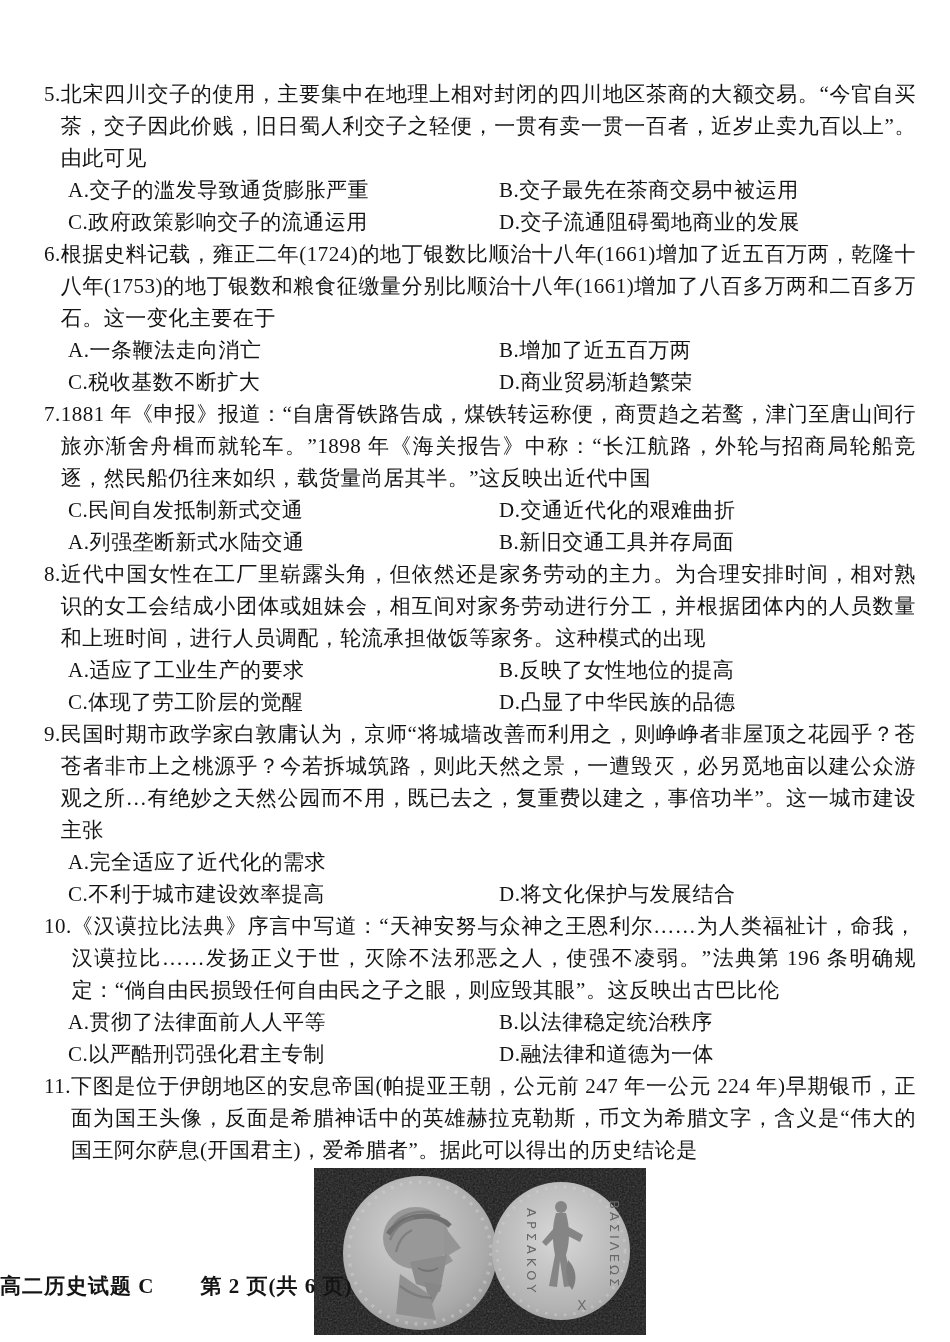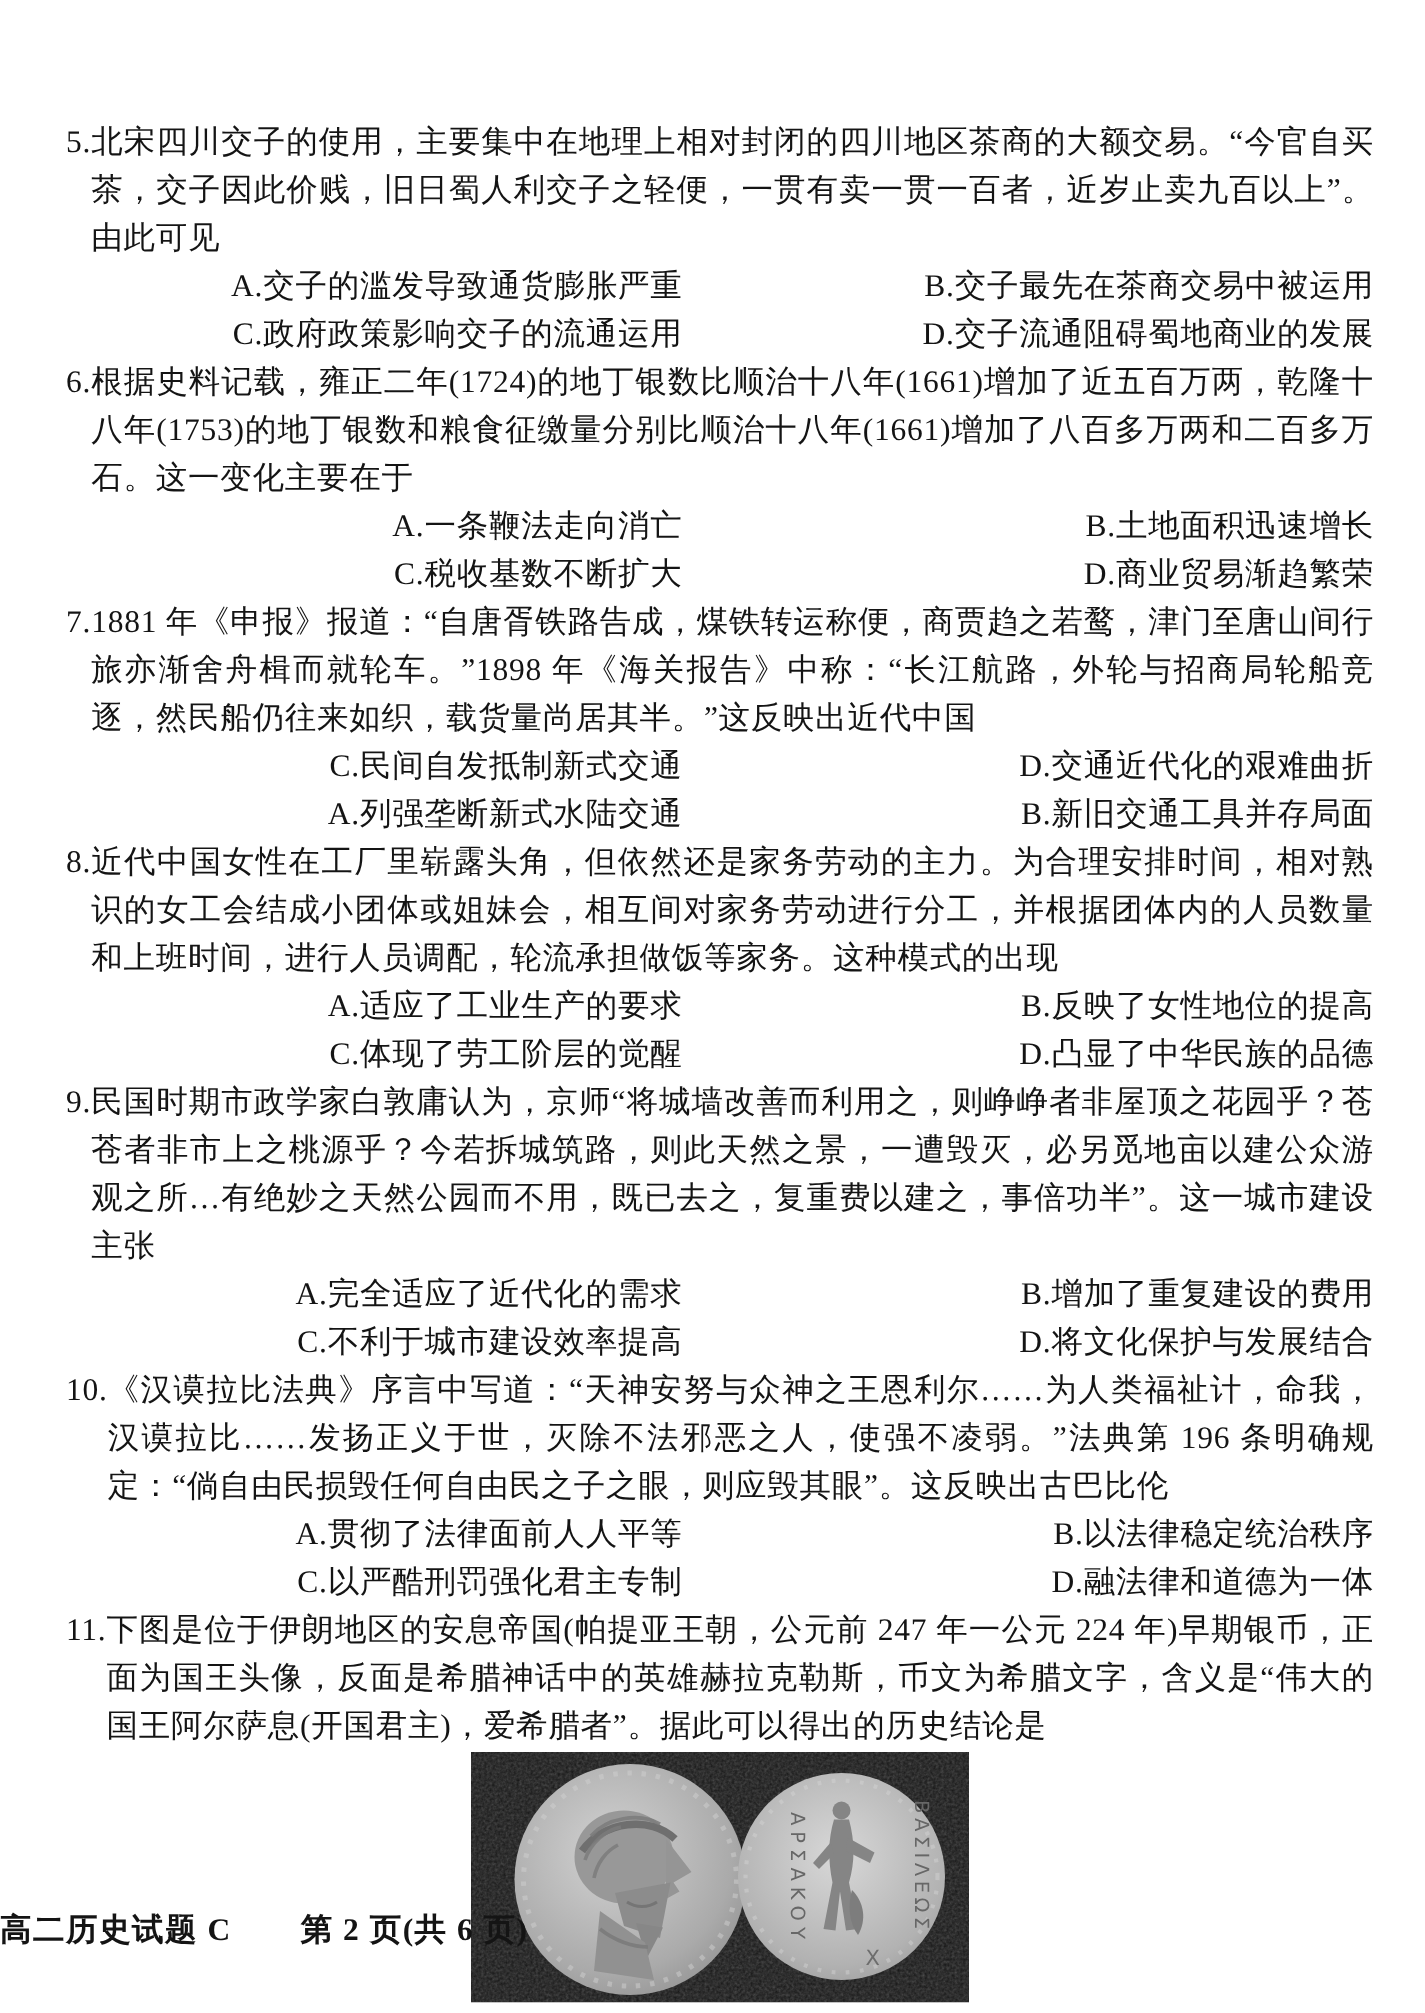--- a/index.html
+++ b/index.html
@@ -10,21 +10,21 @@
     position:relative;
     overflow:hidden;
   }
   .page { position:absolute; inset:0; background:#ffffff; }
   .content { padding:78px 34px 0 44px; }
   .question { font-size:21px; line-height:32px; letter-spacing:0.5px; }
   .stem { display:flex; align-items:flex-start; }
   .qnum { white-space:nowrap; flex:0 0 auto; }
   .stem-text { margin:0; flex:1 1 auto; text-align:justify; }
   .opts { padding-left:24px; }
-  .opt-row { display:flex;text-align:right; }
+  .opt-row { display:flex; }
   .opt-l { flex:0 0 387px; }
   .opt-r { flex:1 1 auto;margin-left:44px; }
   .coin-figure { width:332px; margin:2px auto 0 auto; }
   .coin-figure svg { display:block; }
   .footer {
     position:absolute; left:0; top:1272px; width:100%;
     text-align:left; font-size:21px; font-weight:bold;
     font-family:"Liberation Serif","DejaVu Serif",serif;
     letter-spacing:1px;
   }
@@ -54,21 +54,21 @@
     </section>
 
     <section class="question">
       <div class="stem">
         <span class="qnum">6.</span>
         <p class="stem-text">根据史料记载，雍正二年(1724)的地丁银数比顺治十八年(1661)增加了近五百万两，乾隆十八年(1753)的地丁银数和粮食征缴量分别比顺治十八年(1661)增加了八百多万两和二百多万石。这一变化主要在于</p>
       </div>
       <div class="opts">
         <div class="opt-row">
           <span class="opt-l">A.一条鞭法走向消亡</span>
-          <span class="opt-r">B.土地面积迅速增长</span>
+          <span class="opt-r">B.增加了近五百万两</span>
         </div>
         <div class="opt-row">
           <span class="opt-l">C.税收基数不断扩大</span>
           <span class="opt-r">D.商业贸易渐趋繁荣</span>
         </div>
       </div>
     </section>
 
     <section class="question">
       <div class="stem">
@@ -105,21 +105,20 @@
     </section>
 
     <section class="question">
       <div class="stem">
         <span class="qnum">9.</span>
         <p class="stem-text">民国时期市政学家白敦庸认为，京师“将城墙改善而利用之，则峥峥者非屋顶之花园乎？苍苍者非市上之桃源乎？今若拆城筑路，则此天然之景，一遭毁灭，必另觅地亩以建公众游观之所…有绝妙之天然公园而不用，既已去之，复重费以建之，事倍功半”。这一城市建设主张</p>
       </div>
       <div class="opts">
         <div class="opt-row">
           <span class="opt-l">A.完全适应了近代化的需求</span>
-          <span class="opt-r">B.增加了重复建设的费用</span>
         </div>
         <div class="opt-row">
           <span class="opt-l">C.不利于城市建设效率提高</span>
           <span class="opt-r">D.将文化保护与发展结合</span>
         </div>
       </div>
     </section>
 
     <section class="question">
       <div class="stem">

